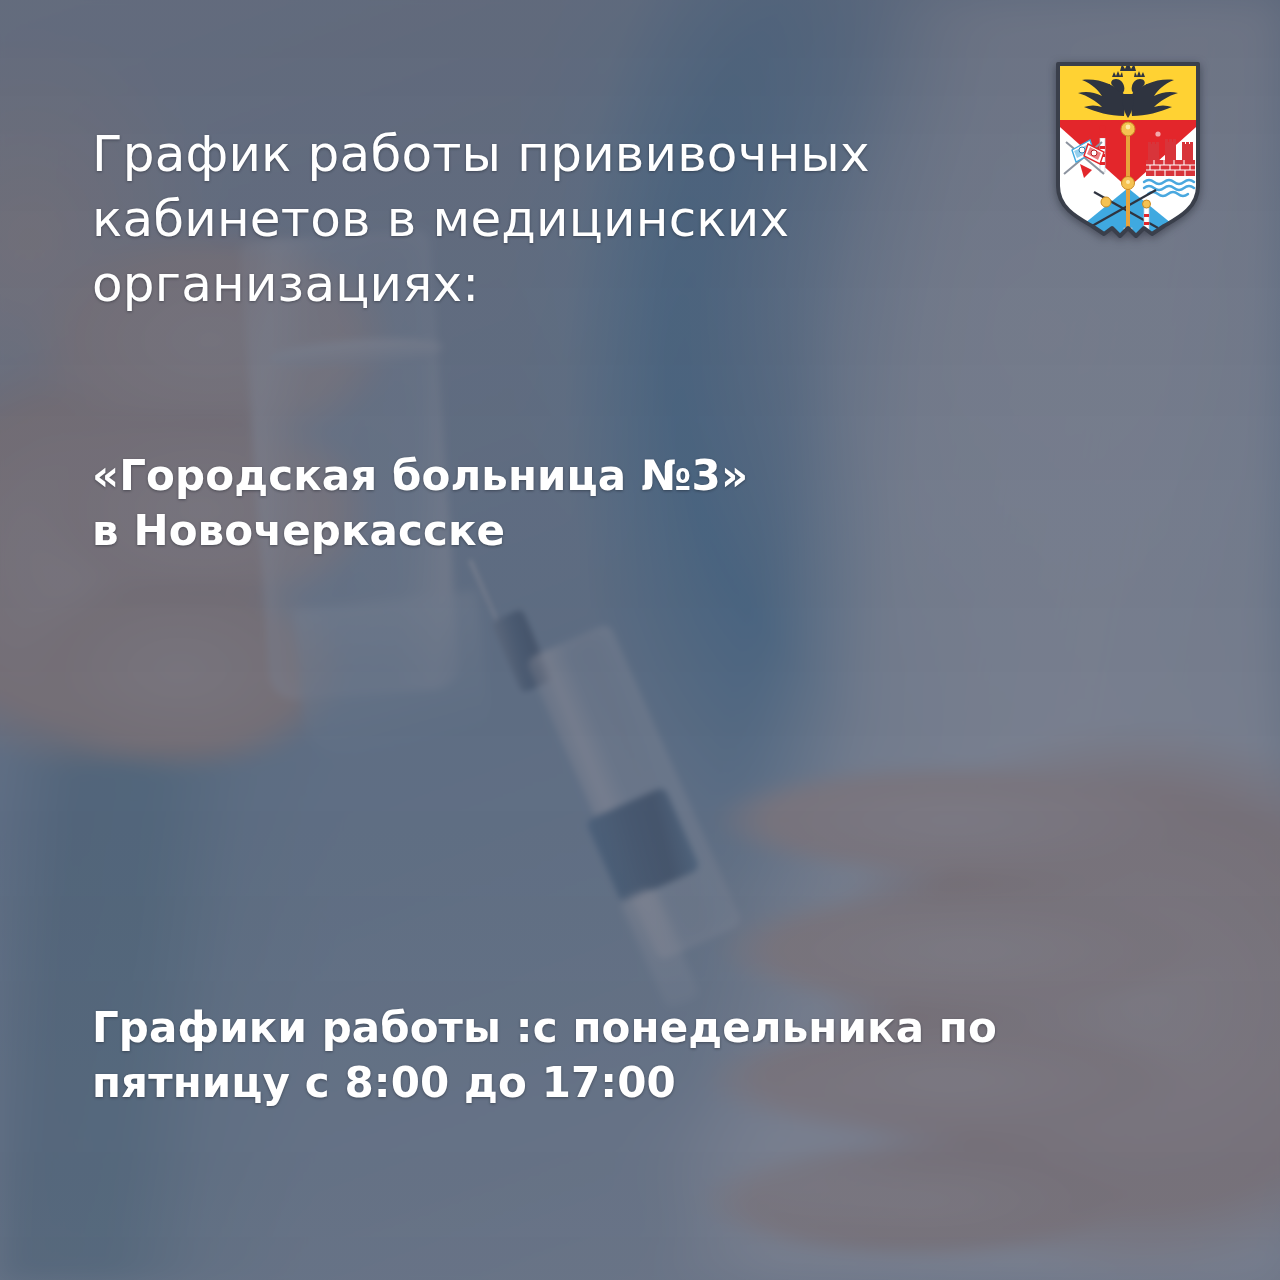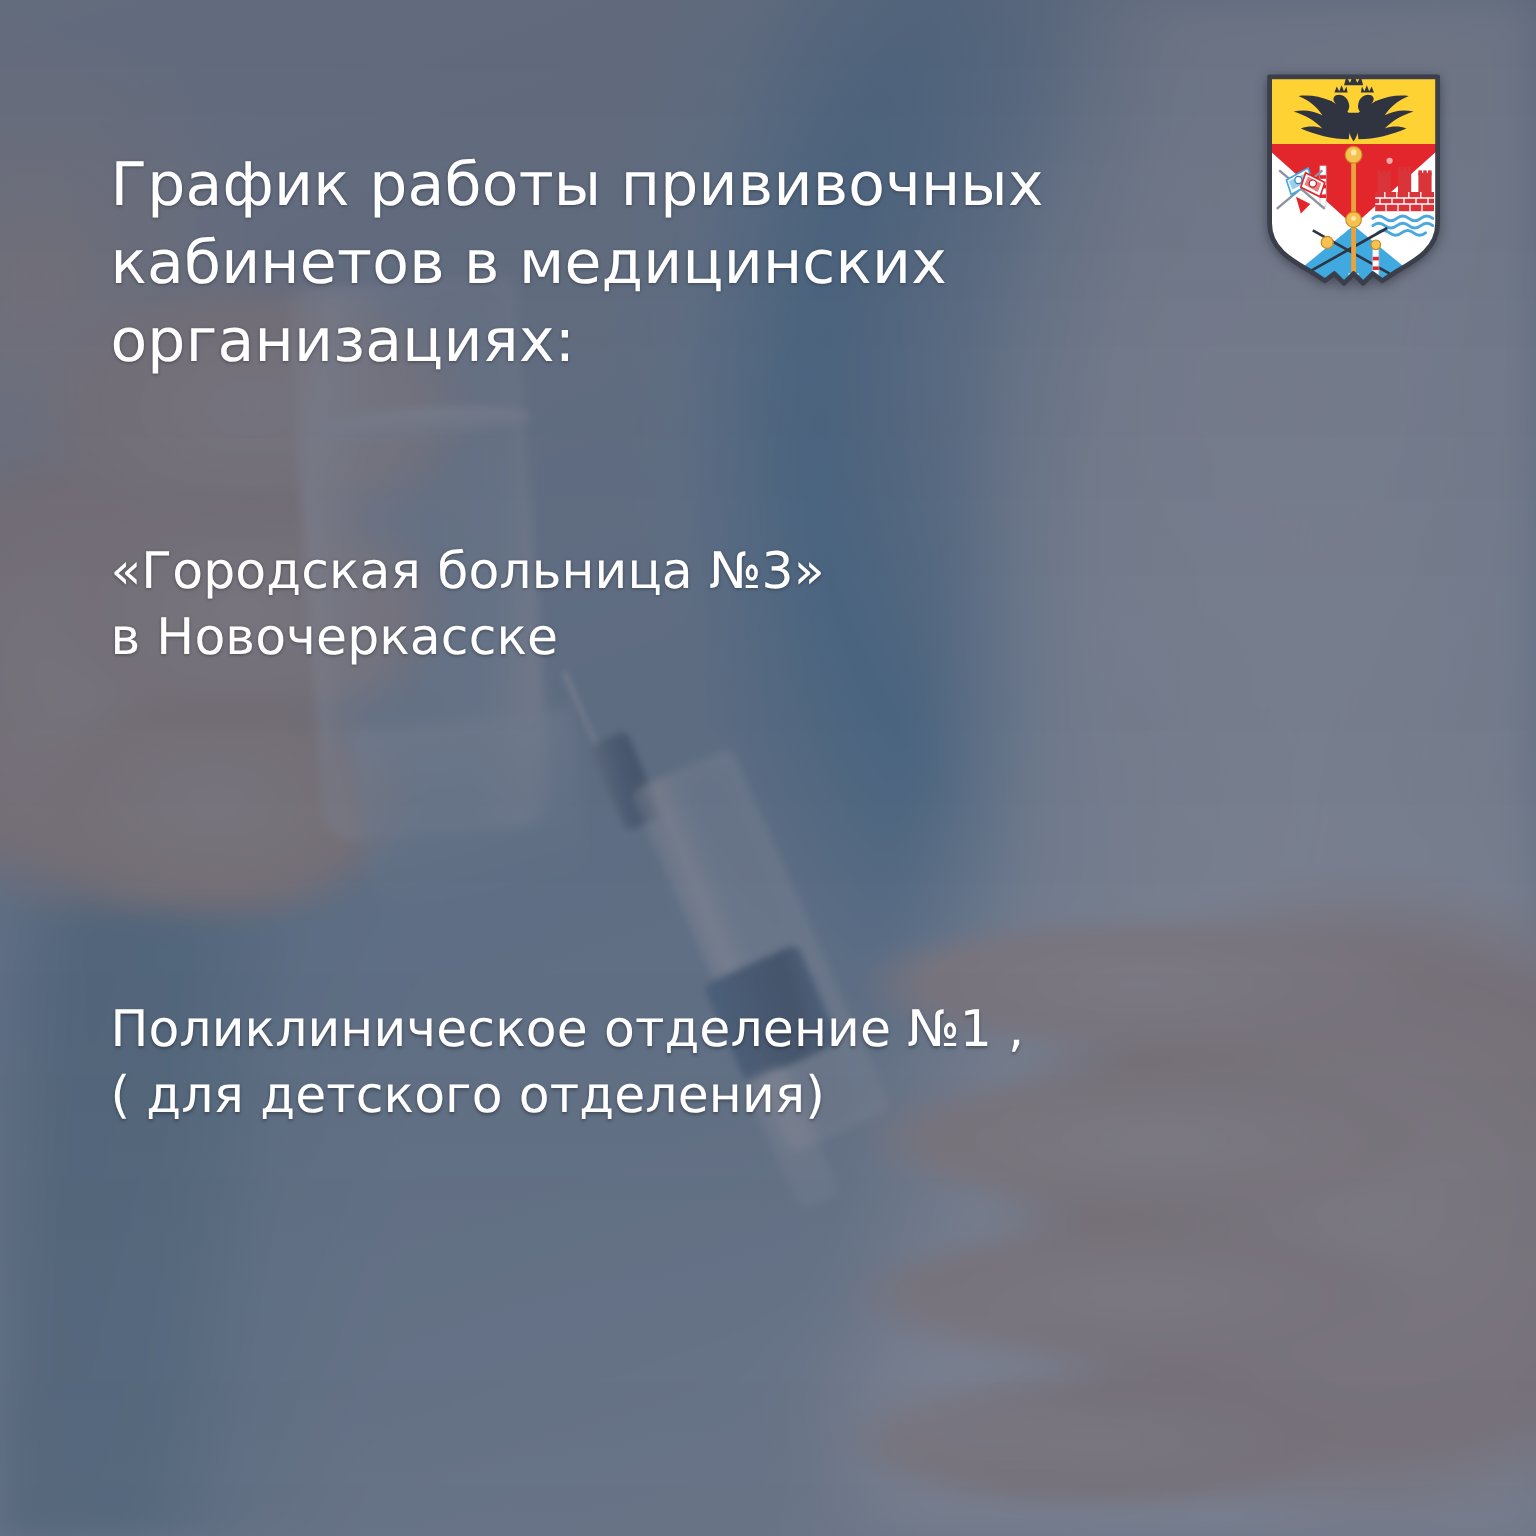--- a/index.html
+++ b/index.html
@@ -242,21 +242,21 @@
     line-height: 1.30;
     font-weight: 400;
     letter-spacing: .2px;
     text-shadow: 0 1px 3px rgba(20,24,34,.45);
   }
   .block {
     position: absolute;
     left: 92px;
     font-size: 42px;
     line-height: 1.32;
-    font-weight: 400;
+    font-weight: 700;
     letter-spacing: .1px;
     text-shadow: 0 1px 3px rgba(20,24,34,.45);
     white-space: pre-line;
   }
   .b-hospital { top: 448px; }
   .b-address  { top: 662px; }
   .b-dept     { top: 830px; }
   .b-hours    { top: 1000px; width: 960px; }
 
   .footer-url {
@@ -462,19 +462,18 @@
   </div>
 
   <div class="content">
 
     <div class="title">График работы прививочных кабинетов в медицинских организациях:</div>
 
     <div class="block b-hospital">«Городская больница №3»
 в Новочеркасске</div>
 
 
-    <div class="block b-dept">Поликлиническое отделение №1 ,
-( для детского отделения)</div>
-
+
+    <div class="block b-hours">Графики работы :с понедельника по пятницу  с 8:00 до 17:00</div>
 
   </div>
 
 </div>
 
 </body></html>

